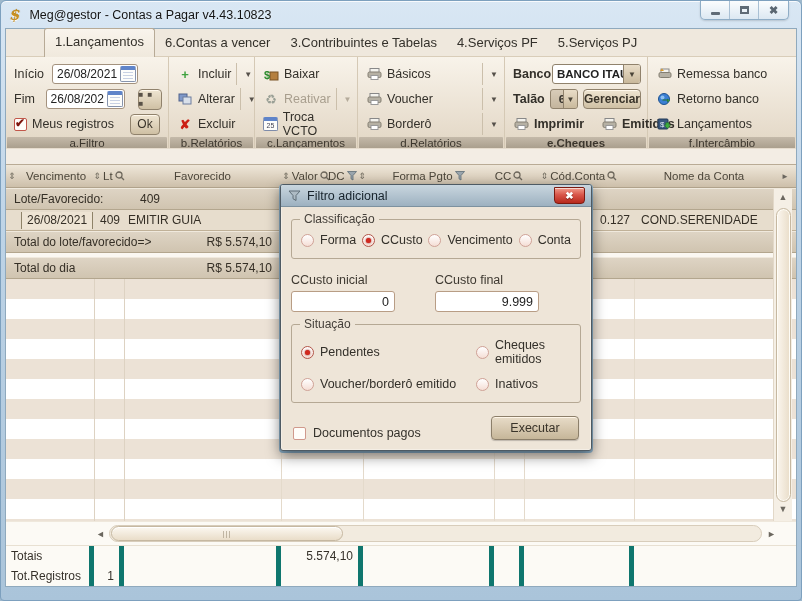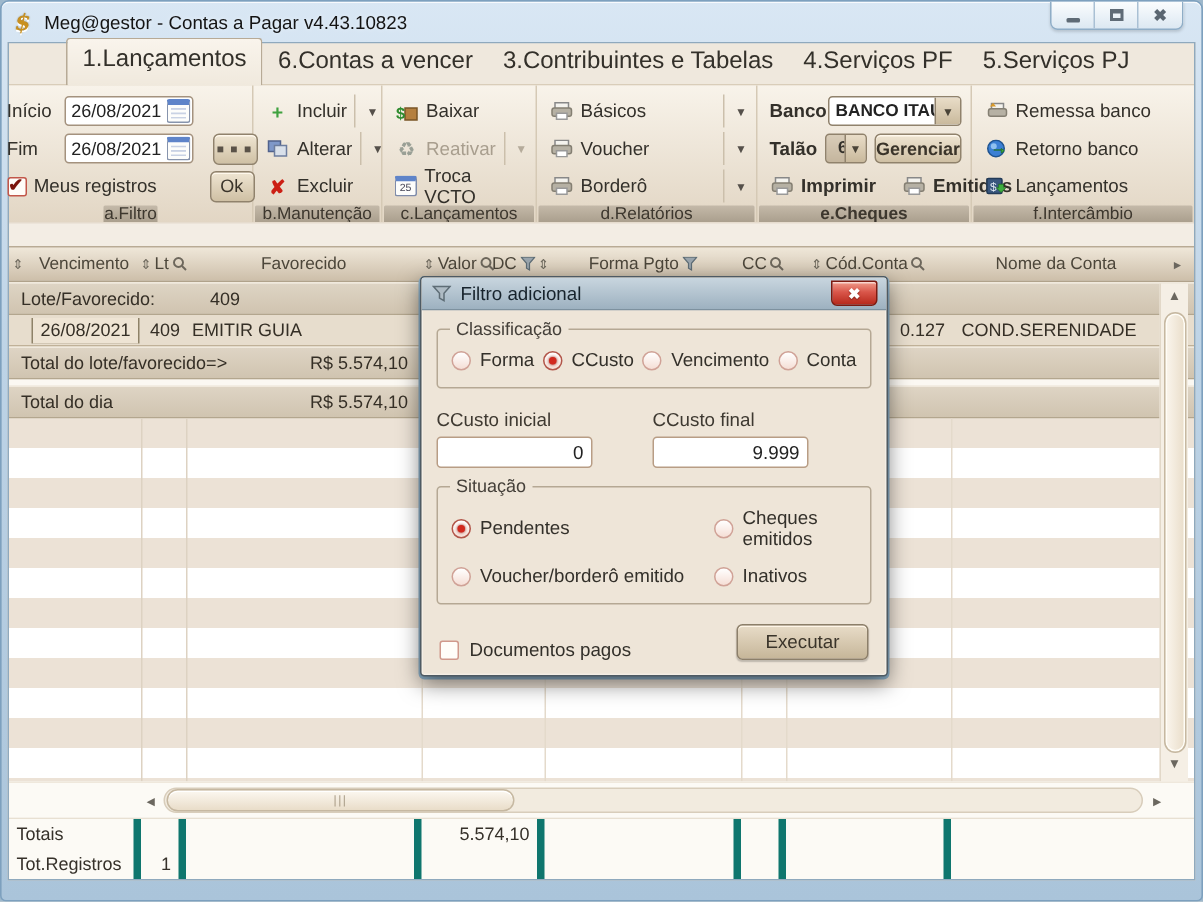--- a/index.html
+++ b/index.html
@@ -27,39 +27,39 @@
   .glyph-max { width:9px; height:8px; border:2px solid #5f6b76; border-top-width:3px;}
   .glyph-close { font-size:11px; font-weight:bold; }
 
   
   .client { position:absolute; top:27px; left:4px; right:4px; bottom:13px;
     background:#f1eadf; border:1px solid #8fa9bd; display:flex; flex-direction:column; }
 
   
   .tabbar { height:28px; background:#efe8dd; display:flex; align-items:flex-end;
     padding-left:38px; border-bottom:1px solid #d9cdb9; }
-  .tab { font-size:16px; color:#33302a; padding:5px 10px 6px; cursor:default; }
+  .tab { font-size:13px; color:#33302a; padding:5px 10px 6px; cursor:default; }
   .tab.active { background:linear-gradient(#f9f4ec,#f0e9dd); border:1px solid #b7aa96;
     border-bottom:none; border-radius:3px 3px 0 0; margin-bottom:-1px; padding-bottom:8px; }
 
   
   .toolbar { height:91px; display:flex; background:linear-gradient(#f8f3ea,#e2d6c4); }
   .tgroup { display:flex; flex-direction:column; border-right:1px solid #d5c9b5; }
   .tg-body { flex:1; padding:6px 6px 2px 8px; display:flex; flex-direction:column; gap:3px; }
   .tg-strip { height:16px; margin:0 1px 1px; background:linear-gradient(#c4b9a9,#a89d8b);
     color:#3d372e; font-size:11.5px; display:flex; align-items:center; justify-content:center;
     border-radius:1px; }
   .trow { display:flex; align-items:center; gap:5px; height:22px; font-size:12.5px; color:#33302a; }
   .tbtn { display:flex; align-items:center; gap:5px; cursor:default; }
   .tbtn.disabled { color:#a89e8e; }
   .drop { font-size:8px; color:#55504a; margin-left:6px; padding-left:7px;
     border-left:1px solid #cbbfab; align-self:stretch; display:flex; align-items:center;}
   .drop.disabled { color:#b5ab9b; }
 
-  .g-filtro  { width:163px;align-items:center; }
+  .g-filtro  { width:163px; }
   .g-manut   { width:86px; }
   .g-lanc    { width:103px; }
   .g-rel     { width:147px; }
   .g-cheq    { width:143px;font-weight:bold; }
   .g-inter   { flex:1; }
 
   .flabel { width:33px; font-size:12.5px; color:#33302a; }
   .datefield { width:86px; height:20px; background:#fff; border:1px solid #a4927e;
     border-radius:3px; display:flex; align-items:center; }
   .datefield input { flex:1; border:none; outline:none; font:12px "Liberation Sans",sans-serif;
@@ -280,21 +280,21 @@
               </span>
               <span class="drop" style="margin-left:auto">▼</span>
             </div>
           <div class="trow">
               <span class="tbtn">
                 <span class="icon i-x">✘</span>
                 <span>Excluir</span>
               </span>
             </div>
         </div>
-        <div class="tg-strip">b.Manutenção</div>
+        <div class="tg-strip">b.Relatórios</div>
       </div>
 
       <div class="tgroup g-lanc">
         <div class="tg-body">
           <div class="trow">
               <span class="tbtn">
                 <span class="icon">
                   <svg width="15" height="13">
                     <rect x="6" y="4" width="8" height="8" fill="#b5803f" stroke="#7a5526"></rect>
                     <text x="0" y="11" font-size="11" font-weight="bold" fill="#2e8b2e">$</text>

